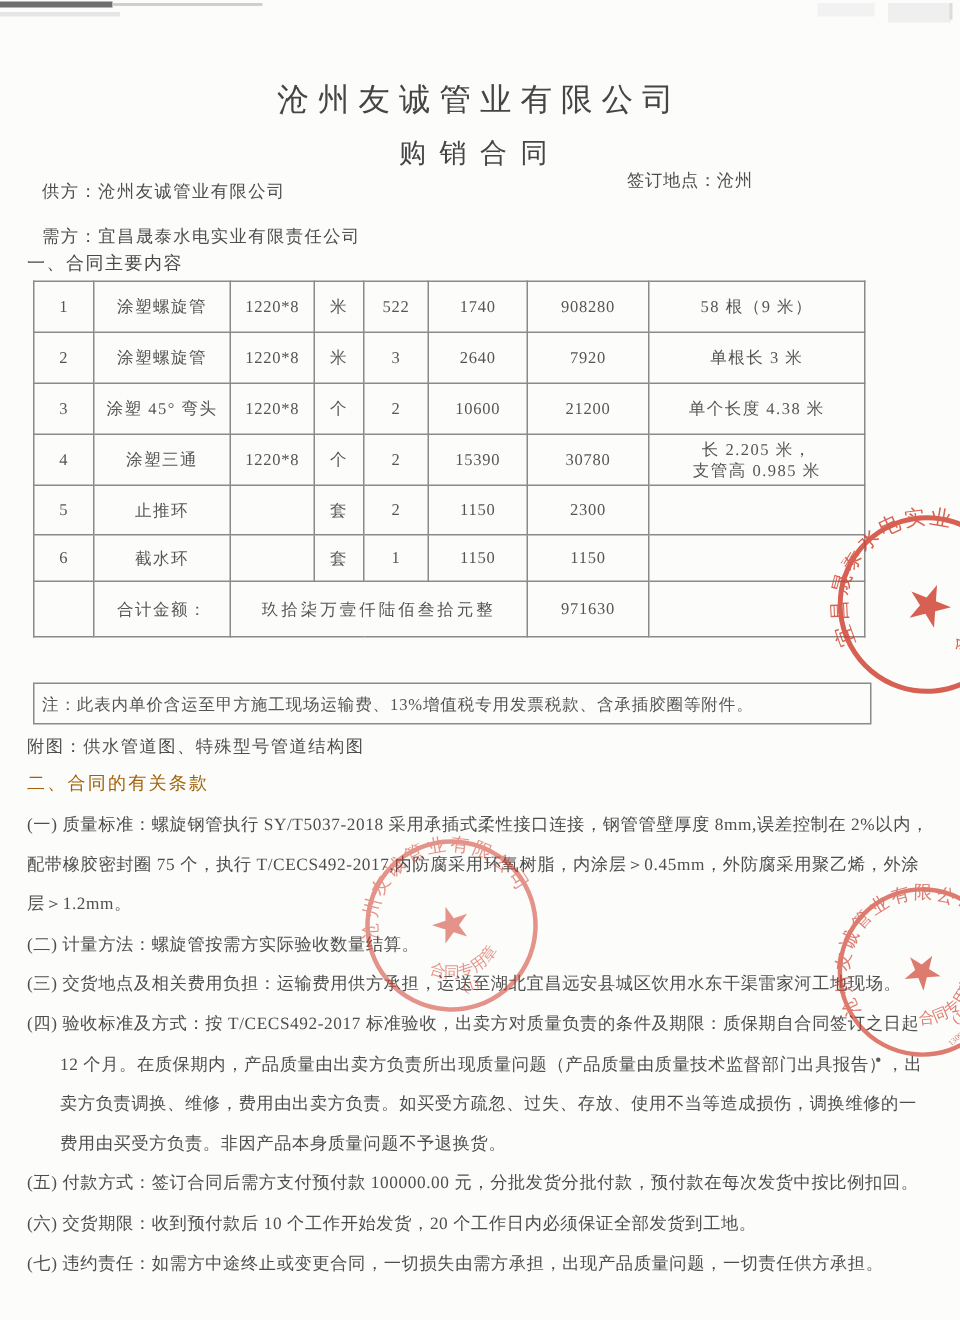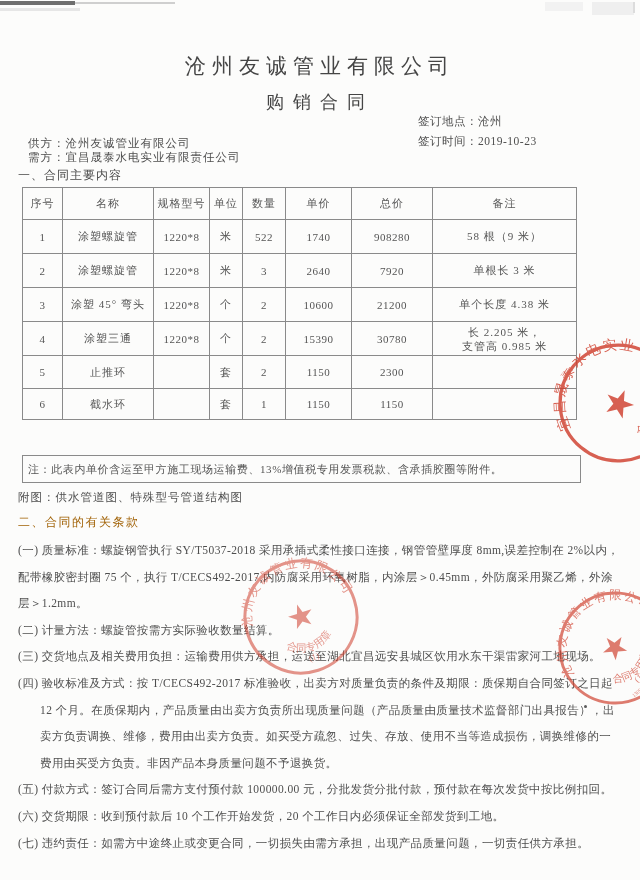--- a/index.html
+++ b/index.html
@@ -48,56 +48,45 @@
 <div class="abs soft" style="left:75px;top:2px;width:100px;height:2px;background:#cfcfcf;"></div>
 <div class="abs soft" style="left:0;top:8px;width:80px;height:3px;"></div>
 <div class="abs" style="left:545px;top:2px;width:38px;height:9px;background:#f2f2f2;"></div>
 <div class="abs" style="left:592px;top:2px;width:42px;height:13px;background:#efefef;"></div>
 <div class="abs" style="left:633px;top:2px;width:2px;height:11px;background:#dcdcdc;"></div>
 <div class="abs" style="left:584px;top:705px;width:3px;height:3px;border-radius:50%;background:#5b5b5b;"></div>
 
 <div class="abs doc-title">沧州友诚管业有限公司</div>
 <div class="abs doc-subtitle">购销合同</div>
 
-<div class="abs party" style="top:136px;">
+<div class="abs party" style="top:120px;">
   <span>供方：</span><span>沧州友诚管业有限公司</span>
 </div>
 <div class="abs party" style="top:150px;">
   <span>需方：</span><span>宜昌晟泰水电实业有限责任公司</span>
 </div>
 
 <div class="abs meta" style="top:111px;">
   <div><span>签订地点：</span><span>沧州</span></div>
-  <div><span>签订时间：</span><span>2019-10-23</span></div>
 </div>
 
 <div class="abs sec-title" style="top:167px;">一、合同主要内容</div>
 
 <table class="items">
   <colgroup>
     <col style="width:40px">
       <col style="width:91px">
       <col style="width:56px">
       <col style="width:33px">
     <col style="width:43px">
       <col style="width:66px">
       <col style="width:81px">
       <col style="width:144px">
   </colgroup>
   <tbody>
-      <tr style="height:32px">
-    <th>序号</th>
-    <th>名称</th>
-    <th>规格型号</th>
-    <th>单位</th>
-    <th>数量</th>
-    <th>单价</th>
-    <th>总价</th>
-    <th>备注</th>
-  </tr>
   <tr style="height:34px">
     <td class="num">1</td>
     <td>涂塑螺旋管</td>
     <td class="num">1220*8</td>
     <td>米</td>
     <td class="num">522</td>
     <td class="num">1740</td>
     <td class="num">908280</td>
     <td>58 根（9 米）</td>
   </tr>
@@ -145,20 +134,27 @@
     <td></td>
   </tr>
   <tr style="height:31px">
     <td class="num">6</td>
     <td>截水环</td>
     <td class="num"></td>
     <td>套</td>
     <td class="num">1</td>
     <td class="num">1150</td>
     <td class="num">1150</td>
+    <td></td>
+  </tr>
+  <tr style="height:37px">
+    <td></td>
+    <td>合计金额：</td>
+    <td colspan="4" style="letter-spacing:2px;">玖拾柒万壹仟陆佰叁拾元整</td>
+    <td class="num">971630</td>
     <td></td>
   </tr>
 </tbody>
   </table>
 
 <div class="abs footnote-box">注：此表内单价含运至甲方施工现场运输费、13%增值税专用发票税款、含承插胶圈等附件。</div>
 
 <div class="abs attach">附图：供水管道图、特殊型号管道结构图</div>
 <div class="abs sec2">二、合同的有关条款</div>
 

